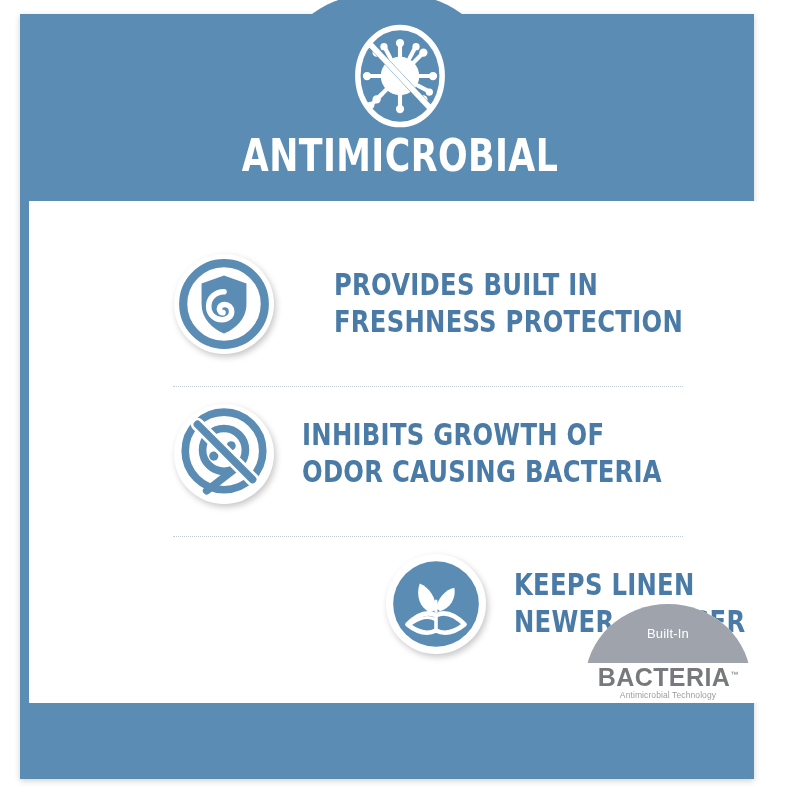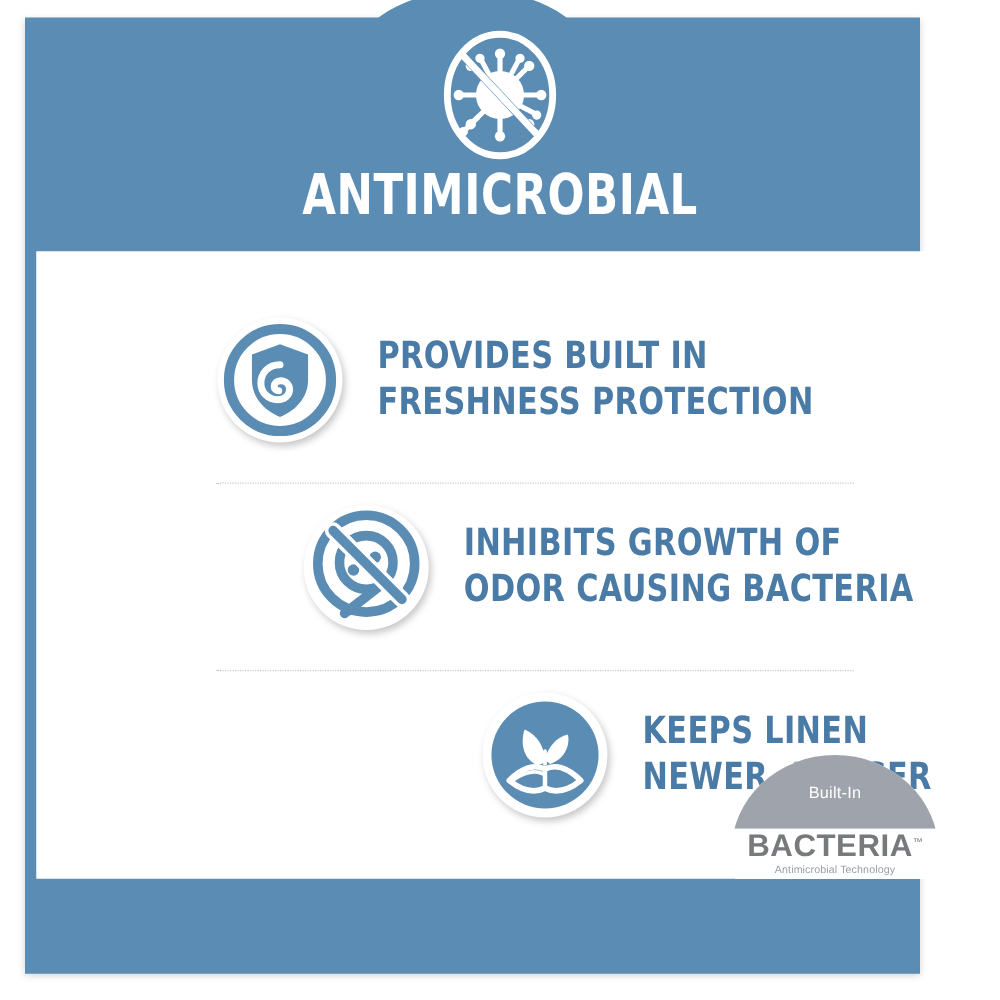--- a/index.html
+++ b/index.html
@@ -22,20 +22,21 @@
 
   
   .blue-panel {
     position: absolute;
     left: 20px;
     top: 14px;
     width: 716px;
     height: 765px;
     background: #5b8cb4;
     box-shadow: 0 2px 6px rgba(0,0,0,0.18);
+    padding-left: 18px;
   }
 
   
   .panel-bump {
     position: absolute;
     left: 50%;
     top: -22px;
     transform: translateX(-50%);
     width: 190px;
     height: 60px;
@@ -95,22 +96,22 @@
   }
 
   .feature-row {
     position: absolute;
     left: 0;
     width: 742px;
     height: 150px;
     display: flex;
     align-items: center;
   }
-  .row-1 { top: 28px; }
-  .row-2 { top: 178px; justify-content: flex-end; }
+  .row-1 { top: 28px; gap: 32px; }
+  .row-2 { top: 178px; }
   .row-3 { top: 328px; justify-content: flex-end; }
 
   .row-icon {
     margin-left: 144px;
     width: 102px;
     height: 102px;
     flex: 0 0 auto;
     filter: drop-shadow(2px 3px 3px rgba(0,0,0,0.22));
   }
 

